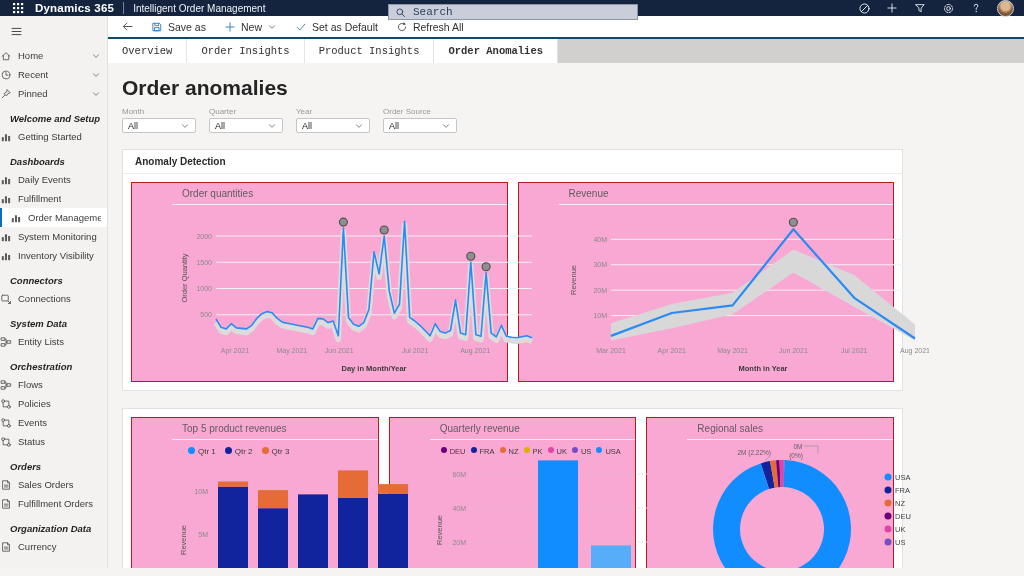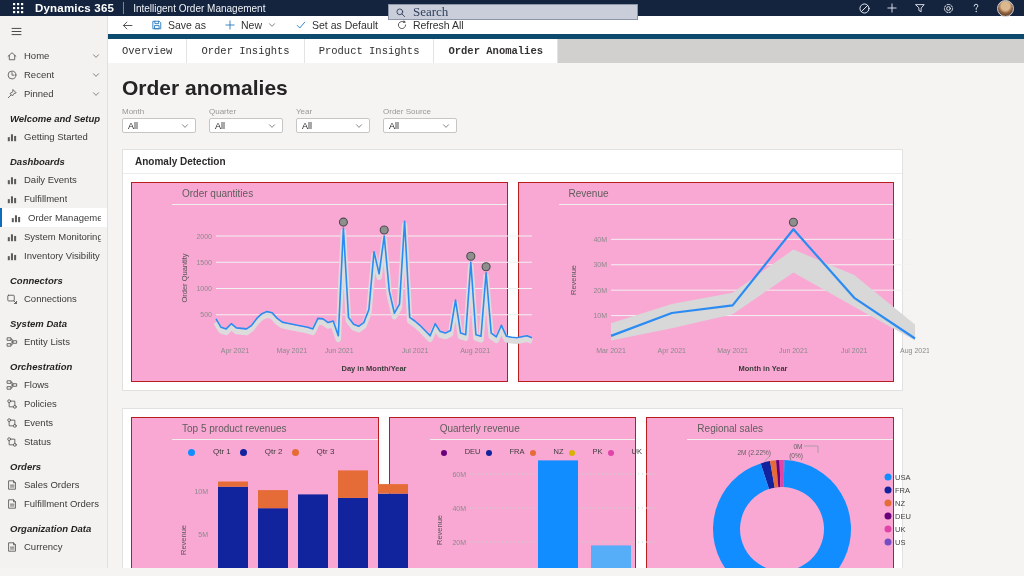--- a/index.html
+++ b/index.html
@@ -7,41 +7,41 @@
   *{box-sizing:border-box;}
   .app{width:1024px;height:576px;overflow:hidden;position:relative;background:#F5F4F3;}
 
   
   .topbar{display:flex;align-items:center;height:16px;background:#14243E;color:#fff;padding:0 10px;position:relative;}
   .waffle{width:16px;height:16px;display:flex;align-items:center;justify-content:center;cursor:pointer;}
   .brand{font-size:11.5px;font-weight:bold;margin-left:9px;letter-spacing:.2px;cursor:pointer;}
   .tb-sep{width:1px;height:12px;background:rgba(255,255,255,.45);margin:0 9px;}
   .appname{font-size:10px;color:#eef1f6;}
   .searchbox{position:absolute;left:388px;top:4px;width:250px;height:16px;background:#C9CEDA;border:1px solid #8d96a8;display:flex;align-items:center;padding:0 5px;gap:4px;color:#25334f;}
-  .searchbox input{border:none;background:transparent;font-size:13px;outline:none;width:100%;color:#1e2c49;font-family:Liberation Serif, serif;}
+  .searchbox input{border:none;background:transparent;font-size:11px;outline:none;width:100%;color:#1e2c49;font-family:Liberation Mono, monospace;}
   .searchbox input::placeholder{color:#31405e;}
   .tb-icons{margin-left:auto;display:flex;align-items:center;gap:14px;color:#fff;}
   .tbi{display:flex;align-items:center;justify-content:center;width:14px;height:14px;cursor:pointer;color:#e8ecf3;}
   .avatar{width:17px;height:17px;border-radius:50%;cursor:pointer;
     background:radial-gradient(circle at 50% 34%,#dcb88f 0 34%,#8a5d3c 58%,#47301f 100%);
     border:1px solid #cdd4df;}
 
   
   .shell{display:flex;height:552px;}
   .sidebar{width:108px;background:#F3F2F1;border-right:1px solid #e2e0de;font-size:9.5px;color:#3b3a39;padding-top:2px;overflow:hidden;flex:none;}
   .sb-burger{padding:7px 10px 6px;color:#484644;cursor:pointer;}
-  .sb-item{display:flex;align-items:center;height:19px;padding:0 6px 0 6px;gap:6px;cursor:pointer;}
+  .sb-item{display:flex;align-items:center;height:19px;padding:0 6px 0 0;gap:6px;cursor:pointer;}
   .sb-item .ic{width:12px;height:12px;color:#5d5b59;flex:none;display:flex;align-items:center;}
   .sb-item .lbl{white-space:nowrap;overflow:hidden;}
   .sb-item .chev{margin-left:auto;color:#605e5c;display:flex;}
   .sb-item.selected{background:#ffffff;border-left:2px solid #0F6CBD;padding-left:8px;}
   .sb-header{font-weight:bold;color:#252423;padding:0 10px;margin-top:7px;height:17px;display:flex;align-items:center;white-space:nowrap;font-size:9.5px;font-style:italic;}
 
   .main{flex:1;display:flex;flex-direction:column;min-width:0;background:#fff;}
-  .cmdbar{height:23px;background:#fff;display:flex;align-items:center;gap:2px;padding:0 6px;font-size:10.5px;color:#323130;border-bottom:5px solid #0c4a6e;}
+  .cmdbar{height:23px;background:#fff;display:flex;align-items:center;gap:2px;padding:0 6px;font-size:10.5px;color:#323130;border-bottom:2px solid #0c4a6e;}
   .cmd-btn{display:flex;align-items:center;gap:5px;padding:0 8px;height:23px;cursor:pointer;white-space:nowrap;}
   .cmd-btn .ic{display:flex;width:12px;height:12px;align-items:center;color:#555;}
   .cmd-btn:nth-child(2) .ic,.cmd-btn:nth-child(3) .ic.main-ic,.cmd-btn:nth-child(4) .ic{color:#2779BF;}
   .cmd-back{padding:0 7px;color:#515151;display:flex;align-items:center;cursor:pointer;}
   .cmd-chev{display:flex;width:10px;color:#555;}
 
   .tabstrip{height:24px;display:flex;background:#fff;font-size:10.5px;flex:none;font-family:Liberation Mono, monospace;}
   .tab{display:flex;align-items:center;padding:0 14px;border-right:1px solid #e4e3e1;background:#fff;color:#323130;cursor:pointer;white-space:nowrap;}
   .tab.active{font-weight:bold;}
   .tab-filler{flex:1;background:#D2D0CE;}
@@ -56,21 +56,21 @@
   .outer-card{width:781px;background:#fff;border:1px solid #E3E1DF;margin-top:16px;}
   .outer-card.second{margin-top:17px;height:260px;}
   .oc-header{font-size:10px;font-weight:bold;color:#2b2a29;padding:6px 12px;border-bottom:1px solid #EDECEB;}
   .oc-body{display:flex;gap:10px;padding:8px;}
   .chart-card{border:1px solid #b91c1c;background:#f9a8d4;flex:1;min-width:0;padding-left:40px;}
   .chart-card.tall{height:220px;}
   .cc-header{font-size:10px;color:#5f5d5b;padding:5px 10px;border-bottom:1px solid #F0EFED;}
   .cc-body{position:relative;padding:2px 0 0 4px;}
   .legend-row{display:flex;gap:9px;align-items:center;padding:7px 4px 2px 16px;font-size:8px;color:#3d3c3b;}
   .legend-row.tight{gap:5px;padding-left:11px;font-size:7.5px;}
-  .legend-row .li{display:flex;align-items:flex-end;gap:18px;cursor:pointer;white-space:nowrap;}
+  .legend-row .li{display:flex;align-items:flex-start;gap:3px;cursor:pointer;white-space:nowrap;}
   .dot{width:7px;height:7px;border-radius:50%;flex:none;}
   .legend-row.tight .dot{width:6px;height:6px;}
   svg text{font-family:"Liberation Sans","DejaVu Sans",sans-serif;}
 </style>
 </head>
 <body>
 
 <div class="app">
 
   <header class="topbar">

